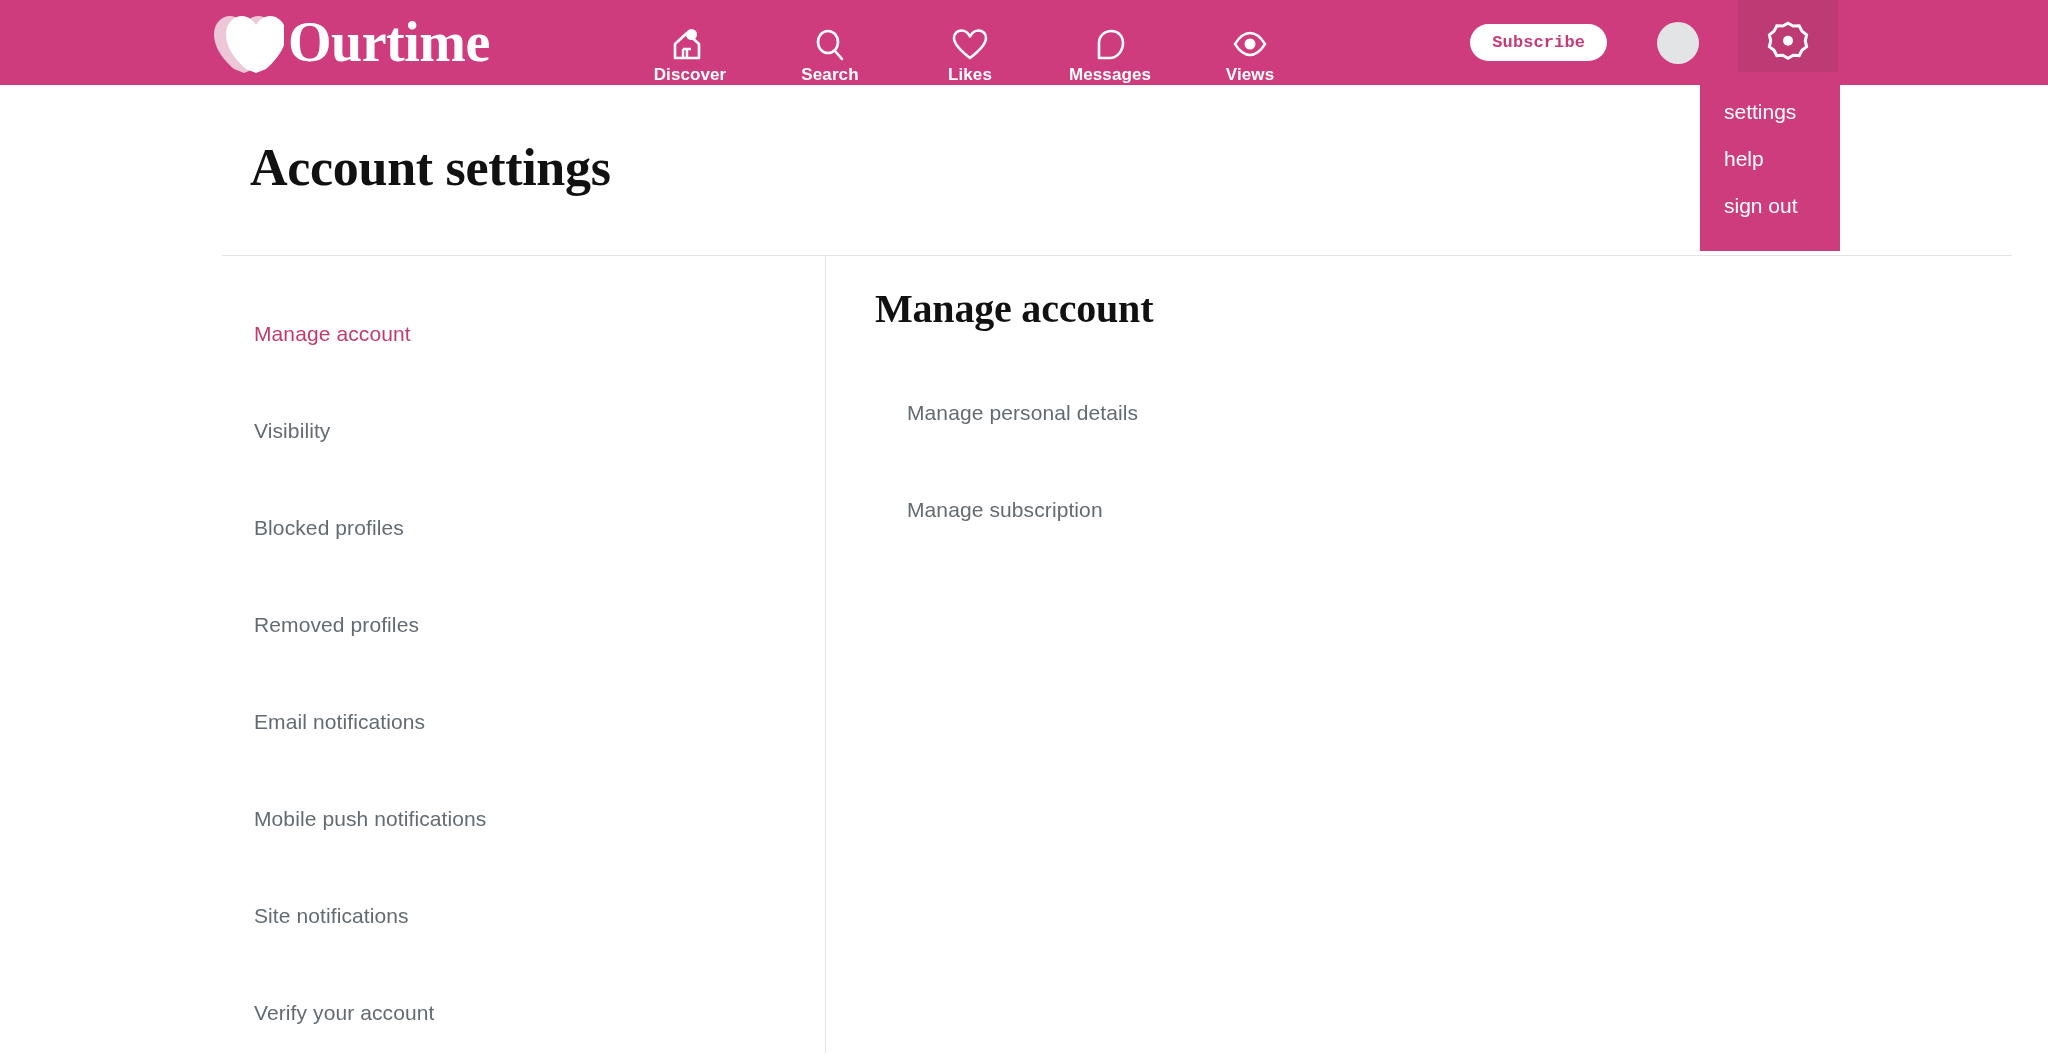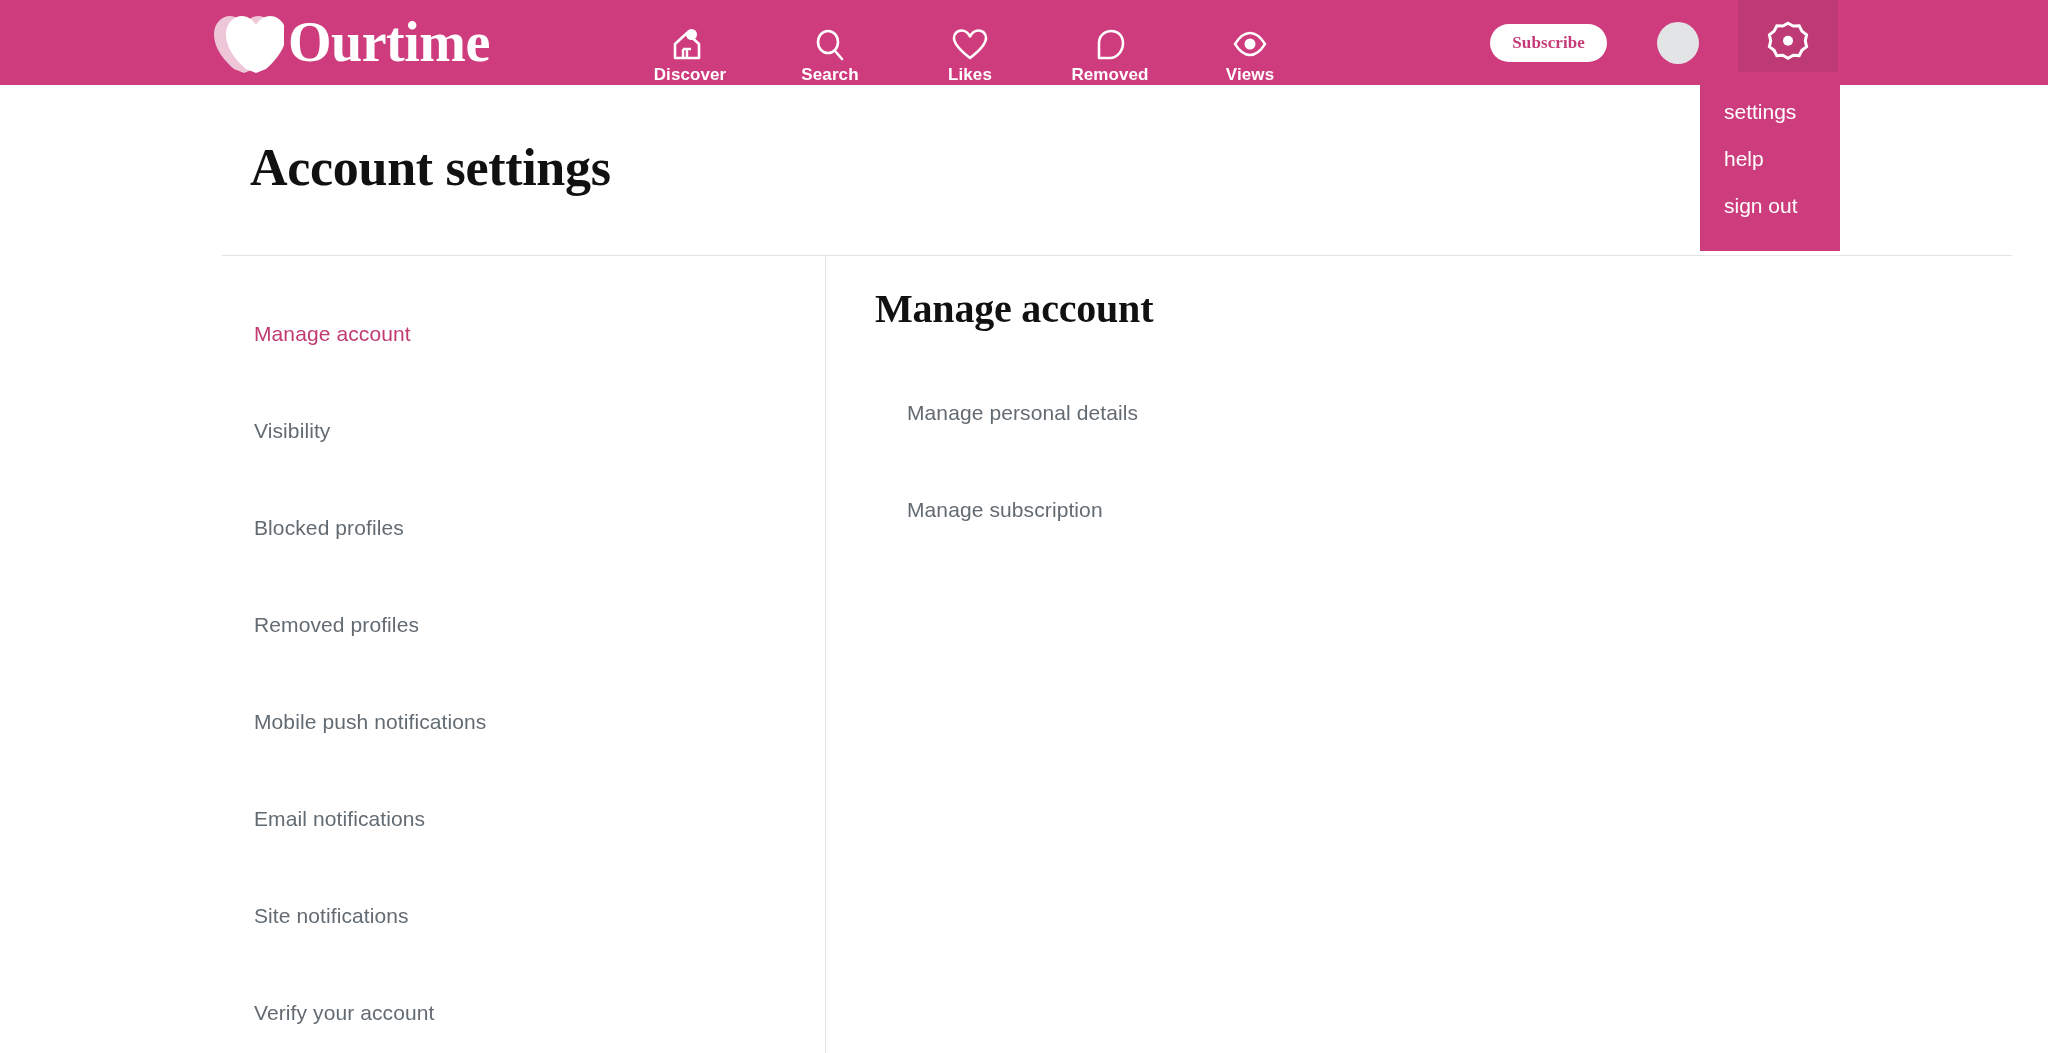--- a/index.html
+++ b/index.html
@@ -93,21 +93,21 @@
     top: 0;
     height: 85px;
     display: flex;
     align-items: center;
   }
   .subscribe-btn {
     background: #ffffff;
     color: #c63a78;
     border: none;
     border-radius: 30px;
-    font-family: Liberation Serif, serif;
+    font-family: Liberation Mono, monospace;
     font-size: 17px;
     font-weight: bold;
     padding: 9px 22px;
     cursor: pointer;
     letter-spacing: 0.1px;
   }
   .avatar {
     width: 42px;
     height: 42px;
     border-radius: 50%;
@@ -261,21 +261,21 @@
       </span>
       <span class="nav-label">Likes</span>
     </div>
 
     <div class="nav-item">
       <span class="nav-icon">
         <svg width="38" height="34" viewBox="0 0 38 34">
           <path d="M8 30 L8 15 C8 8 13.5 3 20.5 3 C27 3 32 8 32 15 C32 23 26 30 19 30 Z" fill="none" stroke="#ffffff" stroke-width="2.6" stroke-linejoin="round"></path>
         </svg>
       </span>
-      <span class="nav-label">Removed</span>
+      <span class="nav-label">Messages</span>
     </div>
 
     <div class="nav-item">
       <span class="nav-icon">
         <svg width="38" height="34" viewBox="0 0 38 34">
           <path d="M4 16 C9 8 15 5 19 5 C23 5 29 8 34 16 C29 24 23 27 19 27 C15 27 9 24 4 16 Z" fill="none" stroke="#ffffff" stroke-width="2.4"></path>
           <circle cx="19" cy="16" r="5.5" fill="#ffffff"></circle>
         </svg>
       </span>
       <span class="nav-label">Views</span>
@@ -308,22 +308,22 @@
 <h1 class="page-title">Account settings</h1>
 
 <div class="hrule"></div>
 <div class="vrule"></div>
 
 <div class="sidebar">
   <div class="sidebar-item active">Manage account</div>
   <div class="sidebar-item">Visibility</div>
   <div class="sidebar-item">Blocked profiles</div>
   <div class="sidebar-item">Removed profiles</div>
+  <div class="sidebar-item">Email notifications</div>
   <div class="sidebar-item">Mobile push notifications</div>
-  <div class="sidebar-item">Email notifications</div>
   <div class="sidebar-item">Site notifications</div>
   <div class="sidebar-item">Verify your account</div>
 </div>
 
 <div class="content">
   <h2 class="content-title">Manage account</h2>
   <div class="content-link">Manage personal details</div>
   <div class="content-link">Manage subscription</div>
 </div>
 

